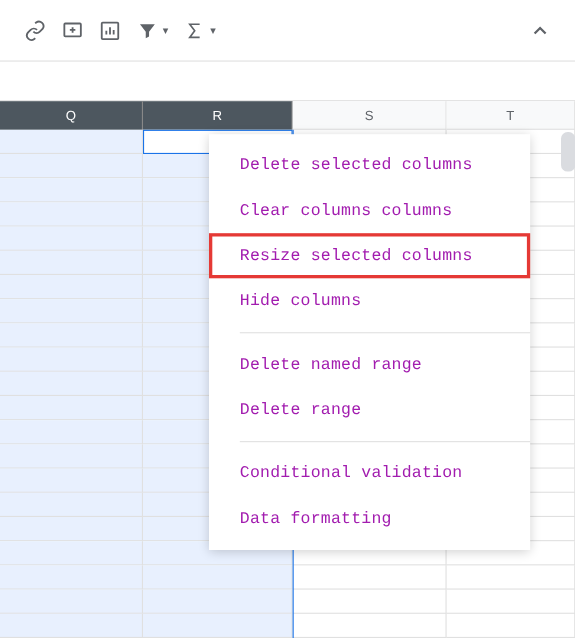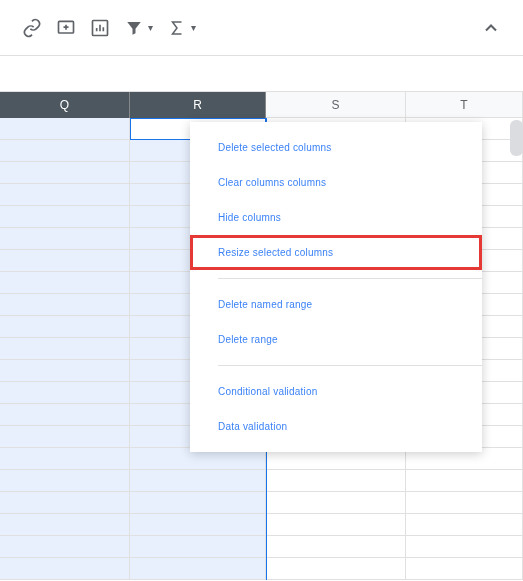--- a/index.html
+++ b/index.html
@@ -123,24 +123,25 @@
       left: 190px;
       width: 292px;
       background: #fff;
       box-shadow: 0 2px 10px rgba(0,0,0,0.2);
       padding: 8px 0;
       z-index: 10;
     }
     
     .menu-item {
       padding: 12px 28px;
-      font-size: 10px;
-      color: #3b82f6;
+      font-size: 15px;
+      color: #a21caf;
       cursor: pointer;
       letter-spacing: 0.2px;
+      font-family: Liberation Mono, monospace;
     }
     
     .menu-item.highlighted {
       border: 3px solid #e53935;
       padding: 9px 25px;
     }
     
     .menu-divider {
       height: 1px;
       background: #e0e0e0;
@@ -338,23 +339,23 @@
         <div class="cell selected" style="width: 136px;"></div>
         <div class="cell" style="width: 140px;"></div>
         <div class="cell" style="width: 117px;"></div>
       </div>
     </div>
 </div>
 
 <div class="context-menu" id="context-menu">
     <div class="menu-item">Delete selected columns</div>
     <div class="menu-item">Clear columns columns</div>
+    <div class="menu-item highlighted">Resize selected columns</div>
     <div class="menu-item">Hide columns</div>
-    <div class="menu-item highlighted">Resize selected columns</div>
     <div class="menu-divider"></div>
     <div class="menu-item">Delete named range</div>
     <div class="menu-item">Delete range</div>
     <div class="menu-divider"></div>
     <div class="menu-item">Conditional validation</div>
-    <div class="menu-item">Data validation</div>
+    <div class="menu-item">Data formatting</div>
   </div>
 
 <div class="scrollbar-v"></div>
 
 </body></html>

